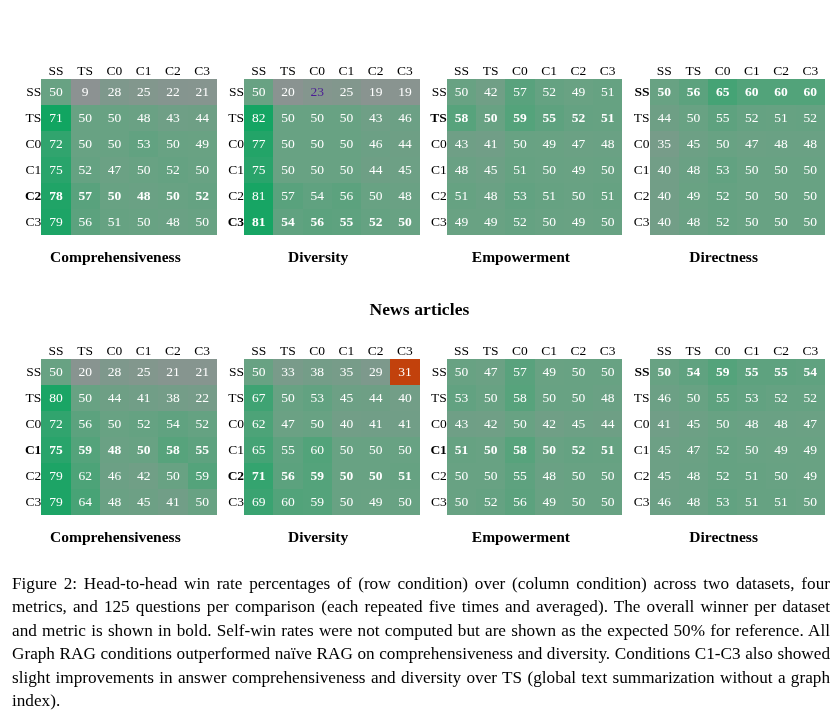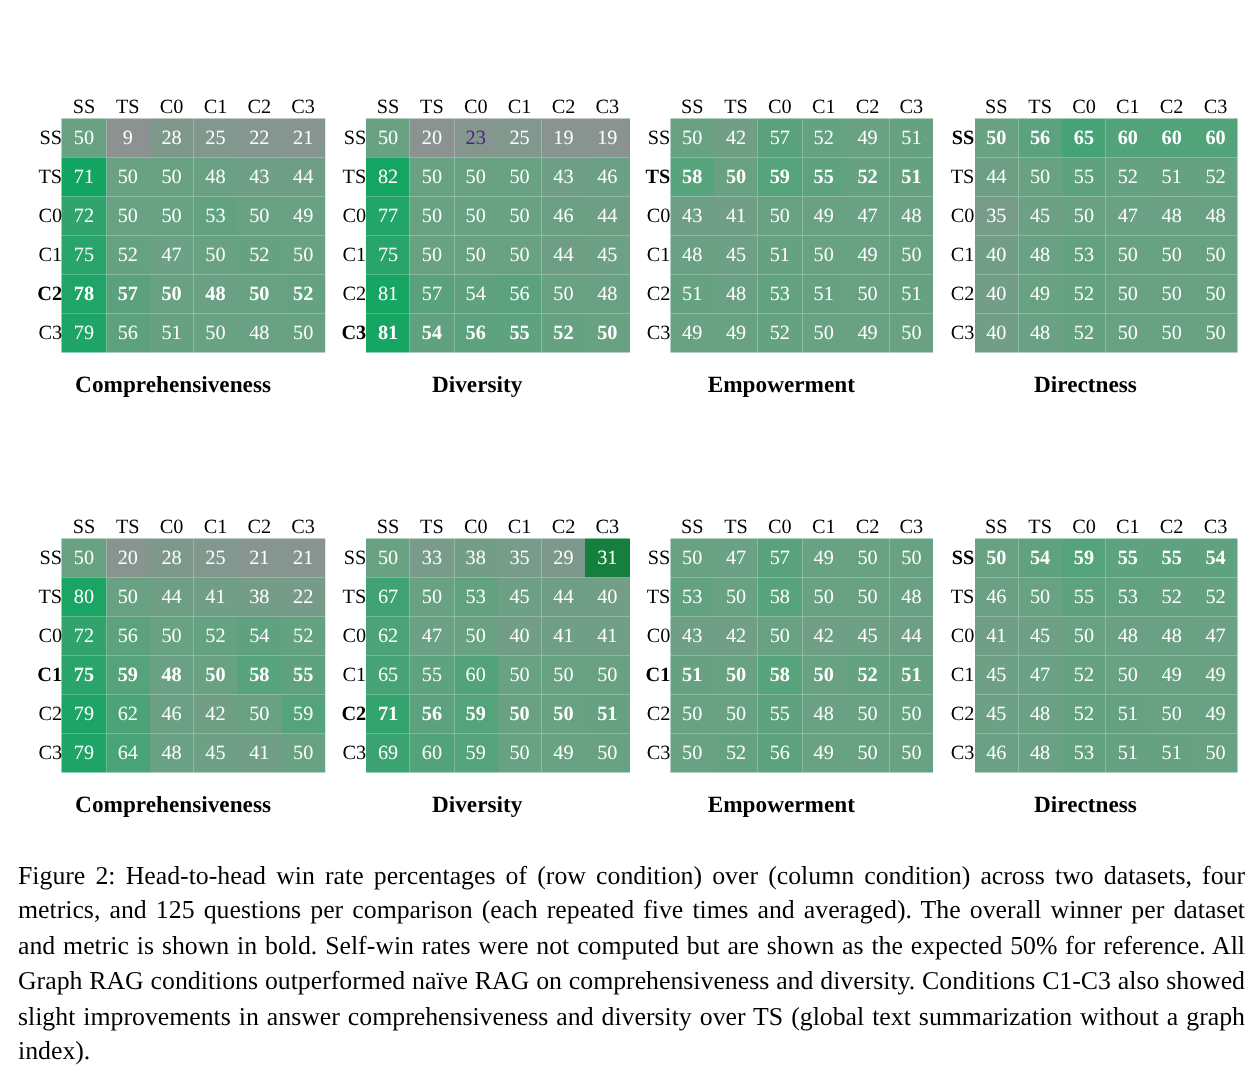--- a/index.html
+++ b/index.html
@@ -399,20 +399,21 @@
               <td class="cell" style="background: rgb(104, 162, 131); color: rgb(255, 255, 255);">50</td>
               <td class="cell" style="background: rgb(104, 162, 131); color: rgb(255, 255, 255);">50</td>
               <td class="cell" style="background: rgb(104, 162, 131); color: rgb(255, 255, 255);">50</td>
             </tr>
           </tbody>
         </table>
         <div class="metric-label">Directness</div>
       </div>
     </div>
 
+  <div class="dataset-title" id="news-title">News articles</div>
 
   <div class="panel-row" id="news-row">
       <div class="panel">
         <table class="heatmap">
           <thead>
             <tr>
               <th class="col-head spacer"></th>
               <th class="col-head">SS</th>
               <th class="col-head">TS</th>
               <th class="col-head">C0</th>
@@ -494,21 +495,21 @@
             </tr>
           </thead>
           <tbody>
             <tr>
               <th class="row-head">SS</th>
               <td class="cell" style="background: rgb(104, 162, 131); color: rgb(255, 255, 255);">50</td>
               <td class="cell" style="background: rgb(121, 155, 138); color: rgb(255, 255, 255);">33</td>
               <td class="cell" style="background: rgb(116, 157, 136); color: rgb(255, 255, 255);">38</td>
               <td class="cell" style="background: rgb(119, 156, 137); color: rgb(255, 255, 255);">35</td>
               <td class="cell" style="background: rgb(125, 153, 140); color: rgb(255, 255, 255);">29</td>
-              <td class="cell" style="background: #15803d; color: rgb(255, 255, 255);">31</td>
+              <td class="cell" style="background: #c2410c; color: rgb(255, 255, 255);">31</td>
             </tr>
             <tr>
               <th class="row-head">TS</th>
               <td class="cell" style="background: rgb(63, 163, 115); color: rgb(255, 255, 255);">67</td>
               <td class="cell" style="background: rgb(104, 162, 131); color: rgb(255, 255, 255);">50</td>
               <td class="cell" style="background: rgb(98, 162, 129); color: rgb(255, 255, 255);">53</td>
               <td class="cell" style="background: rgb(109, 160, 133); color: rgb(255, 255, 255);">45</td>
               <td class="cell" style="background: rgb(110, 159, 133); color: rgb(255, 255, 255);">44</td>
               <td class="cell" style="background: rgb(114, 158, 135); color: rgb(255, 255, 255);">40</td>
             </tr>

